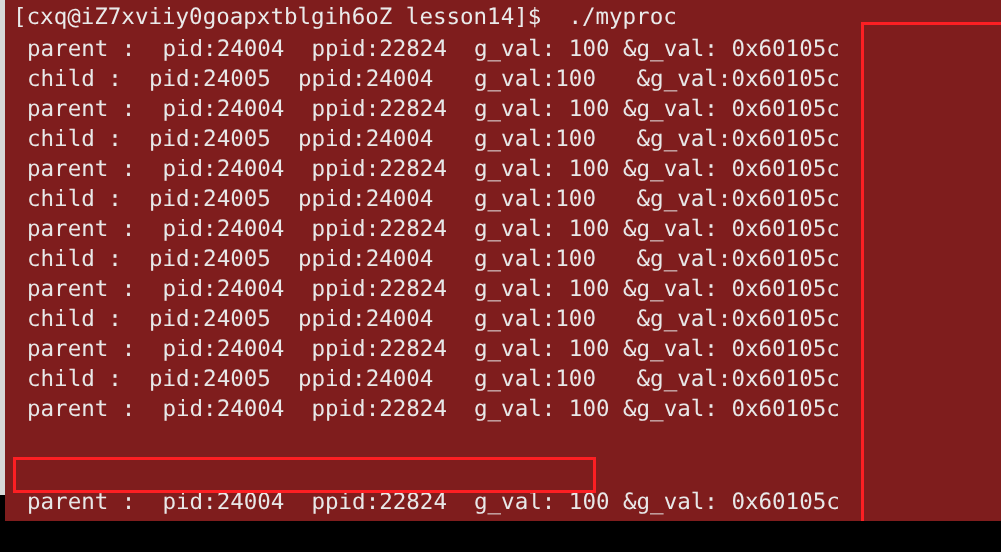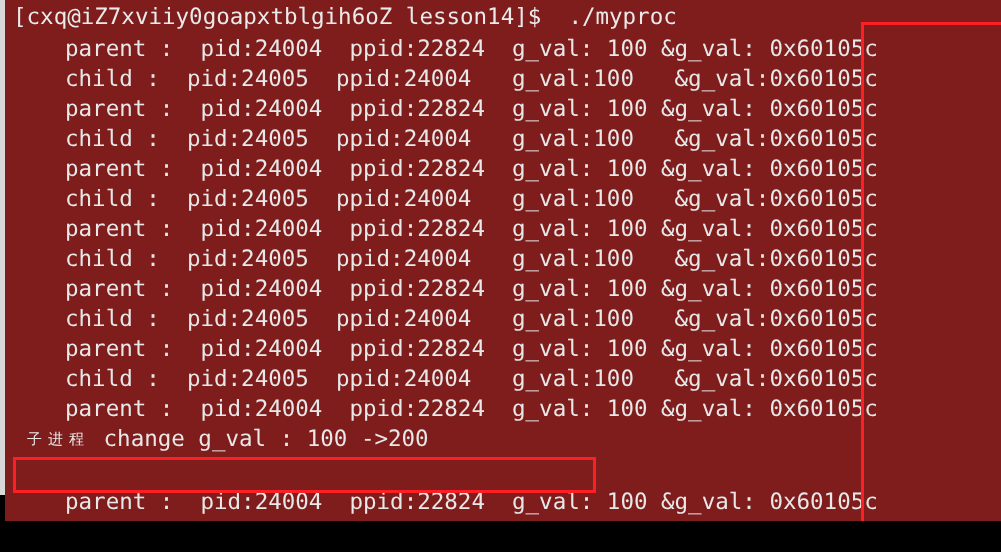--- a/index.html
+++ b/index.html
@@ -50,21 +50,20 @@
     height: 30px;
     letter-spacing: 0px;
     text-rendering: geometricPrecision;
   }
   .prompt-line {
     left: 8px;
     color: #eaeaea;
   }
   .data-line {
     left: 22px;
-    margin-left: 38px;
   }
   .cn-line {
     left: 22px;
   }
   .cn-seg {
     font-family: "DejaVu Sans", sans-serif;
     font-size: 15px;
     letter-spacing: 6px;
     vertical-align: 2px;
   }
@@ -119,21 +118,20 @@
     <div class="line data-line" style="top:154px">parent :  pid:24004  ppid:22824  g_val: 100 &amp;g_val: 0x60105c</div>
     <div class="line data-line" style="top:184px">child :  pid:24005  ppid:24004   g_val:100   &amp;g_val:0x60105c</div>
     <div class="line data-line" style="top:214px">parent :  pid:24004  ppid:22824  g_val: 100 &amp;g_val: 0x60105c</div>
     <div class="line data-line" style="top:244px">child :  pid:24005  ppid:24004   g_val:100   &amp;g_val:0x60105c</div>
     <div class="line data-line" style="top:274px">parent :  pid:24004  ppid:22824  g_val: 100 &amp;g_val: 0x60105c</div>
     <div class="line data-line" style="top:304px">child :  pid:24005  ppid:24004   g_val:100   &amp;g_val:0x60105c</div>
     <div class="line data-line" style="top:334px">parent :  pid:24004  ppid:22824  g_val: 100 &amp;g_val: 0x60105c</div>
     <div class="line data-line" style="top:364px">child :  pid:24005  ppid:24004   g_val:100   &amp;g_val:0x60105c</div>
     <div class="line data-line" style="top:394px">parent :  pid:24004  ppid:22824  g_val: 100 &amp;g_val: 0x60105c</div>
 
-    <div class="line cn-line" style="top:424px"><span class="cn-seg">子进程</span><span> change g_val : 100 -&gt;200</span></div>
 
     <div class="line data-line" style="top:487px">parent :  pid:24004  ppid:22824  g_val: 100 &amp;g_val: 0x60105c</div>
 
   </div>
 
   <div class="red-box" id="red-box-addr"></div>
   <div class="red-box" id="red-box-change"></div>
 
   <div id="watermark">CSDN @程序猿</div>
 

